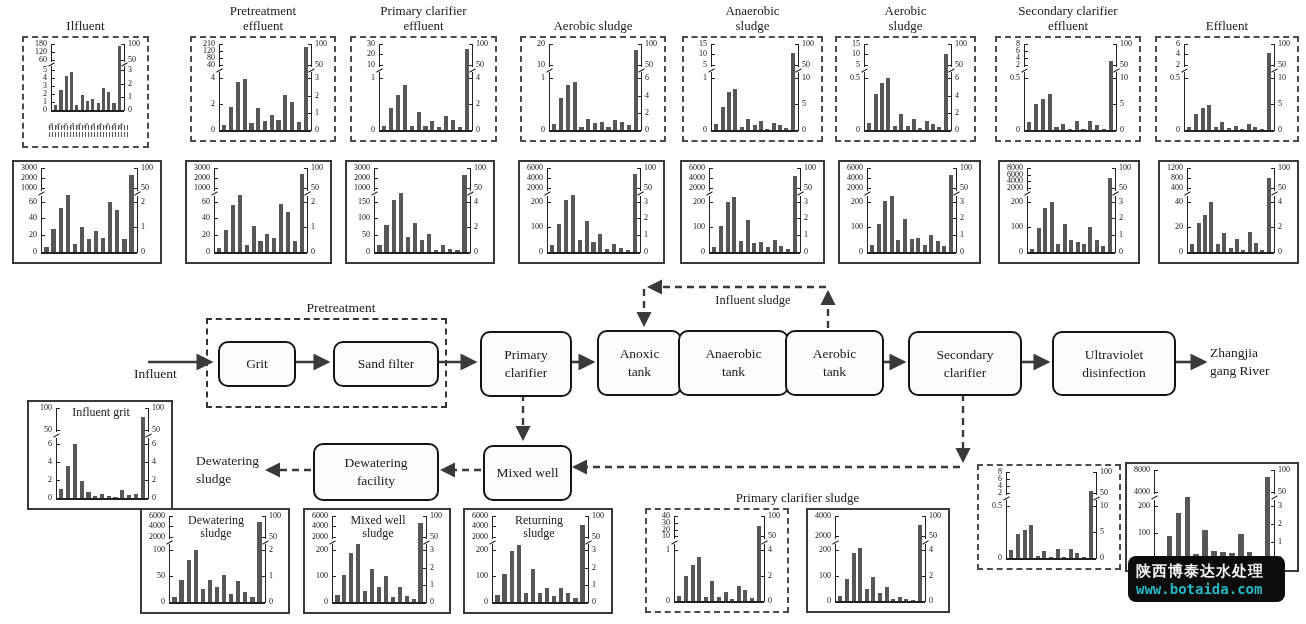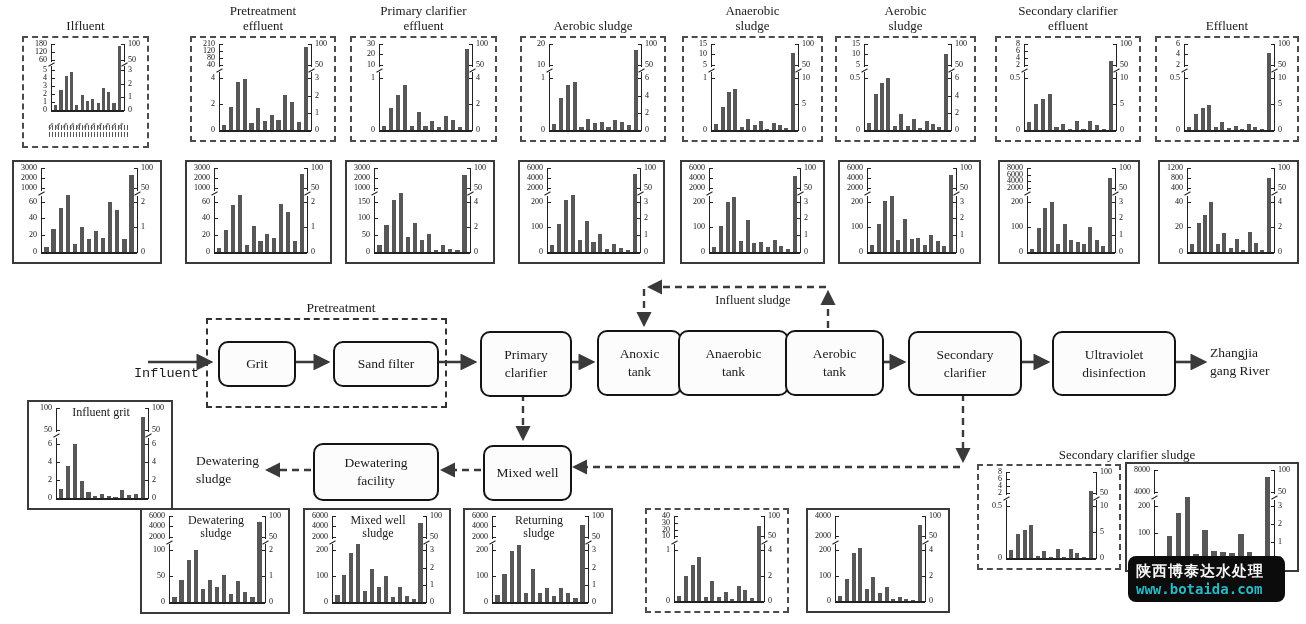--- a/index.html
+++ b/index.html
@@ -66,31 +66,31 @@
       <path d="M523,394 L523,438" marker-end="url(#ah)"></path>
       <path d="M963,394 L963,460" marker-end="url(#ah)"></path>
       <path d="M960,467 L575,467" marker-end="url(#ah)"></path>
       <path d="M481,470 L443,470" marker-end="url(#ah)"></path>
       <path d="M311,470 L268,470" marker-end="url(#ah)"></path>
     </g>
   </svg>
 
   <div class="pretreat-frame" style="left:206px;top:318px;width:237px;height:86px;"></div>
   <div class="flow-label" style="left:281px;top:299px;width:120px;text-align:center;">Pretreatment</div>
-  <div class="flow-label" style="left:134px;top:365px;width:60px;font-family:Liberation Mono, monospace;">Influent</div>
+  <div class="flow-label" style="left:134px;top:365px;width:60px;">Influent</div>
   <div class="flow-label" style="left:688px;top:292px;width:130px;text-align:center;font-size:12.5px;">Influent sludge</div>
   <div class="flow-label" style="left:1210px;top:344px;width:84px;">
     <span style="display:block;">Zhangjia</span>
     <span style="display:block;">gang River</span>
   </div>
   <div class="flow-label" style="left:196px;top:452px;width:96px;">
     <span style="display:block;">Dewatering</span>
     <span style="display:block;">sludge</span>
   </div>
-  <div class="group-title" style="left:977px;top:447px;width:300px;">Secondary clarifier sludge</div>
+  <div class="group-title" style="left:645px;top:490px;width:305px;">Primary clarifier sludge</div>
 
   <div id="boxes-layer">
       <div class="flow-box" style="left: 218px; top: 341px; width: 74px; height: 42px;">
         <div>Grit</div>
       </div>
       <div class="flow-box" style="left: 333px; top: 341px; width: 102px; height: 42px;">
         <div>Sand filter</div>
       </div>
       <div class="flow-box" style="left: 480px; top: 331px; width: 88px; height: 62px;">
         <div>Primary</div>

